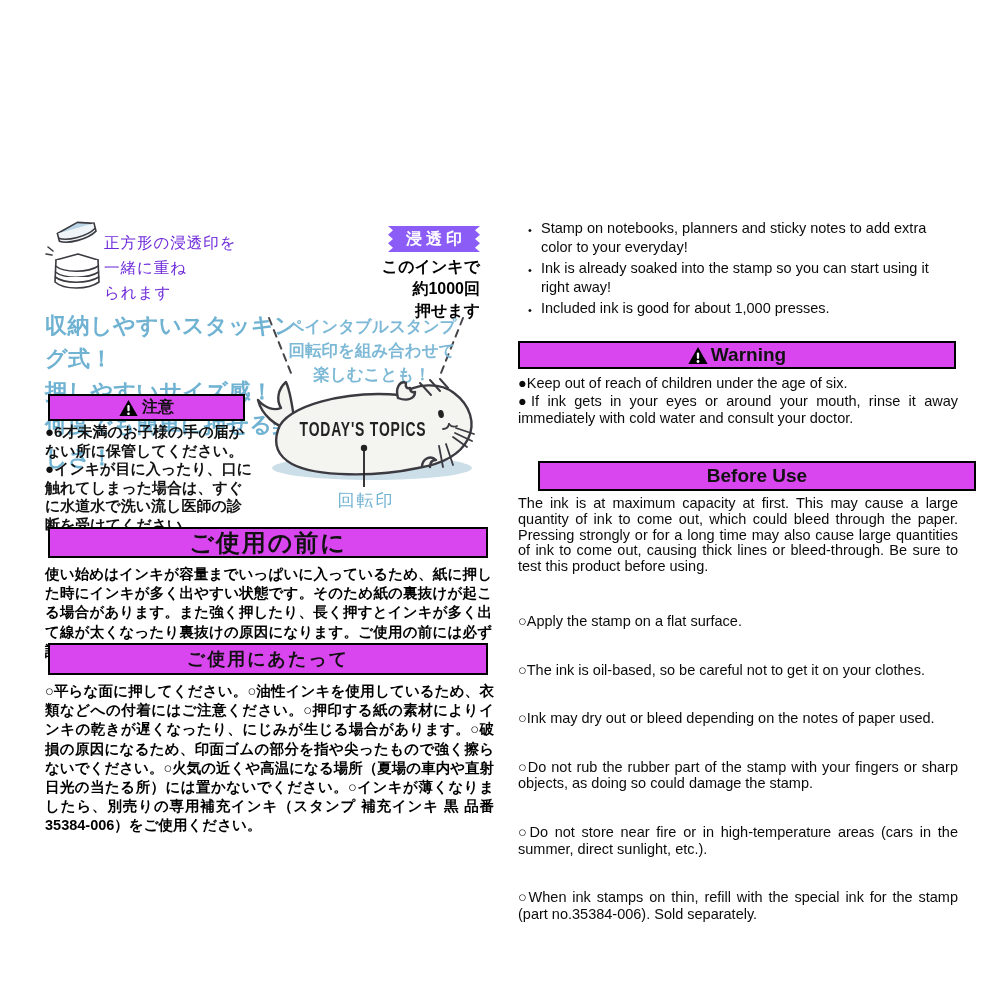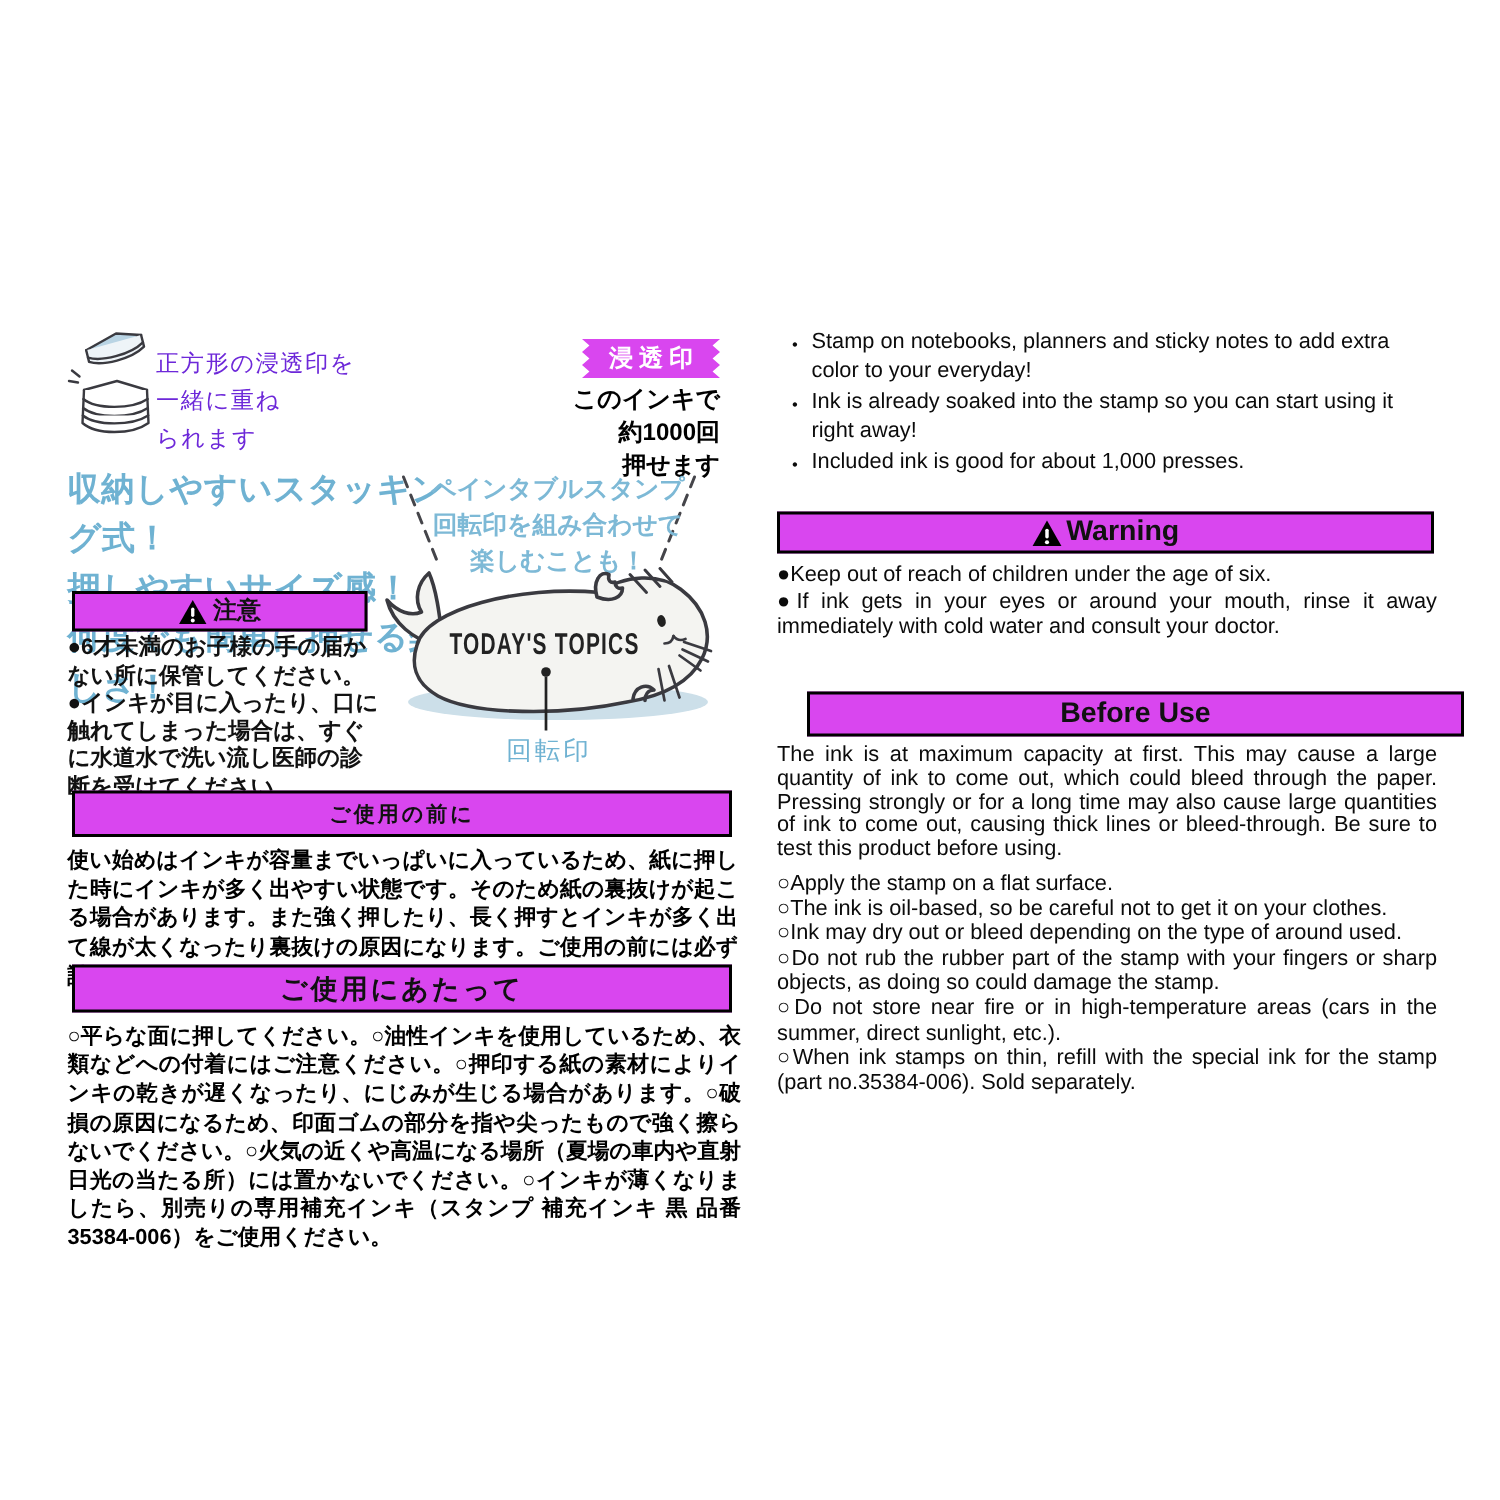--- a/index.html
+++ b/index.html
@@ -10,60 +10,60 @@
     overflow:hidden;
   }
   .abs { position:absolute; }
 
   
   .stack-caption { left:104px; top:230px; width:190px; font-size:15.5px;
     line-height:25px; color:#6d28d9; letter-spacing:1px; }
   .selling { left:45px; top:309px; width:260px; font-weight:bold;
     font-size:22px; line-height:33px; color:#6fb2d2; letter-spacing:0.5px; }
 
-  .badge { left:388px; top:226px; width:92px; height:26px; background:#d946ef;
+  .badge { left:388px; top:226px; width:92px; height:26px; background:#8b5cf6;
     color:#ffffff; font-weight:bold; font-size:16px; letter-spacing:4px;
     display:flex; align-items:center; justify-content:center; padding-left:4px;
     clip-path:polygon(0% 0%,100% 0%,94.6% 16.7%,100% 33.3%,94.6% 50%,100% 66.7%,
       94.6% 83.3%,100% 100%,0% 100%,5.4% 83.3%,0% 66.7%,5.4% 50%,0% 33.3%,5.4% 16.7%); }
   .ink-note { left:350px; top:256px; width:130px; text-align:right;
     font-weight:bold; font-size:16px; line-height:22px; color:#000; }
 
   .combine { left:268px; top:314px; width:208px; text-align:center;
     font-weight:bold; font-size:16.5px; line-height:24px; color:#7db9d6; }
   .burst { left:255px; top:308px; }
 
   .hdr-box { border:2px solid #000; display:flex; align-items:center;
     justify-content:center; font-weight:bold; background:#d946ef; }
   .caution-box { left:48px; top:394px; width:197px; height:27px; font-size:16px; gap:4px; }
   .caution-body { left:45px; top:423px; width:210px; font-weight:bold;
     font-size:15px; line-height:18.6px; }
 
   .seal-label { left:333px; top:489px; width:66px; text-align:center;
     color:#6fb2d2; font-weight:normal; font-size:17px; letter-spacing:2px; }
 
-  .ja1-box { left:48px; top:527px; width:440px; height:31px; font-size:14px; letter-spacing:2px; }
+  .ja1-box { left:48px; top:527px; width:440px; height:31px; font-size:24px; letter-spacing:2px; }
   .ja1-body { left:45px; top:565px; width:447px; }
   .ja2-box { left:48px; top:643px; width:440px; height:32px; font-size:18px; letter-spacing:2px; }
   .ja2-body { left:45px; top:682px; width:449px; }
   .ja-par { font-weight:bold; font-size:14.5px; line-height:19.2px;
     text-align:justify; color:#000; }
 
   
   .en { font-size:14.5px; line-height:17px; color:#0b0b0b; }
   .en-points { left:528px; top:219px; width:432px; }
   .en-points .li { display:flex; margin-bottom:3px; line-height:18.5px; }
   .en-points .dot { width:13px; flex:none; font-size:11px; padding-top:2px; }
   .warn-box { left:518px; top:341px; width:438px; height:28px; font-size:19px; gap:3px; }
   .warn-body { left:518px; top:375px; width:440px; }
   .warn-body p { text-align:justify; margin-bottom:1px; }
   .bu-box { left:518px; top:461px; width:438px; height:30px; font-size:19px;margin-left:20px; }
   .bu-body { left:518px; top:496px; width:440px; text-align:justify; line-height:15.8px; }
   .bu-list { left:518px; top:581px; width:440px; }
-  .bu-list p { text-align:justify; line-height:16.6px; }
+  .bu-list p { text-align:justify; line-height:16.6px;margin-top:32px; }
 
   .tri-icon { display:inline-block; vertical-align:-2px; }
   svg { display:block; }
 </style>
 </head>
 <body>
 
 <div class="page">
 
   <svg class="abs" style="left:42px; top:216px;" width="62" height="82" viewBox="0 0 62 82">
@@ -211,19 +211,19 @@
     <p>●If ink gets in your eyes or around your mouth, rinse it away immediately with cold water and consult your doctor.</p>
   </div>
 
   <div class="abs hdr-box bu-box">
     <span>Before Use</span>
   </div>
   <p class="abs en bu-body">The ink is at maximum capacity at first. This may cause a large quantity of ink to come out, which could bleed through the paper. Pressing strongly or for a long time may also cause large quantities of ink to come out, causing thick lines or bleed-through. Be sure to test this product before using.</p>
   <div class="abs en bu-list">
     <p>○Apply the stamp on a flat surface.</p>
     <p>○The ink is oil-based, so be careful not to get it on your clothes.</p>
-    <p>○Ink may dry out or bleed depending on the type of around used.</p>
+    <p>○Ink may dry out or bleed depending on the notes of paper used.</p>
     <p>○Do not rub the rubber part of the stamp with your fingers or sharp objects, as doing so could damage the stamp.</p>
     <p>○Do not store near fire or in high-temperature areas (cars in the summer, direct sunlight, etc.).</p>
     <p>○When ink stamps on thin, refill with the special ink for the stamp (part no.35384-006). Sold separately.</p>
   </div>
 
 </div>
 
 </body></html>

